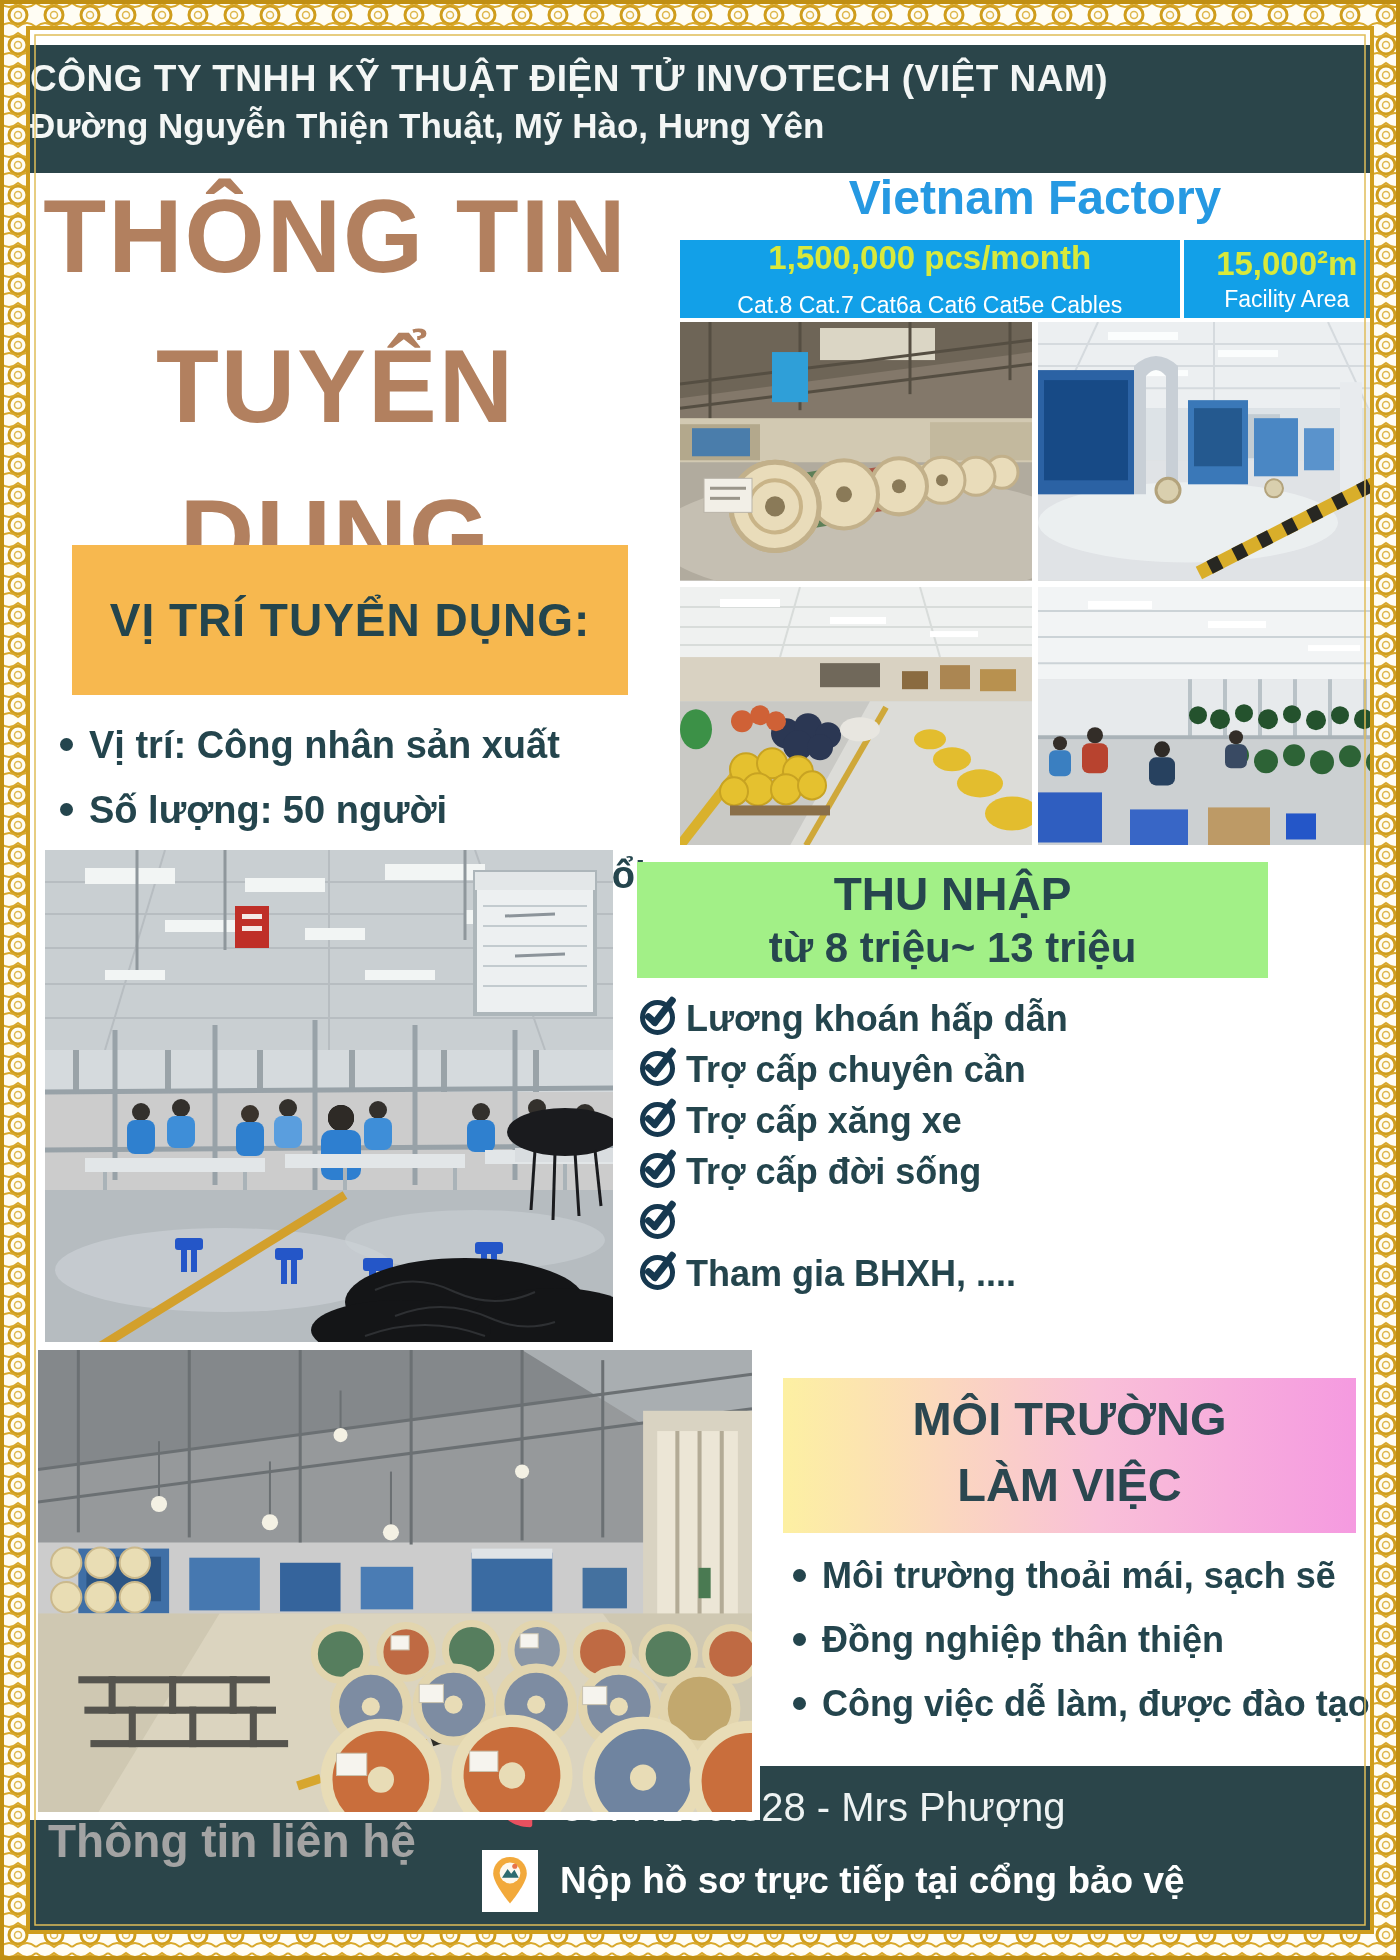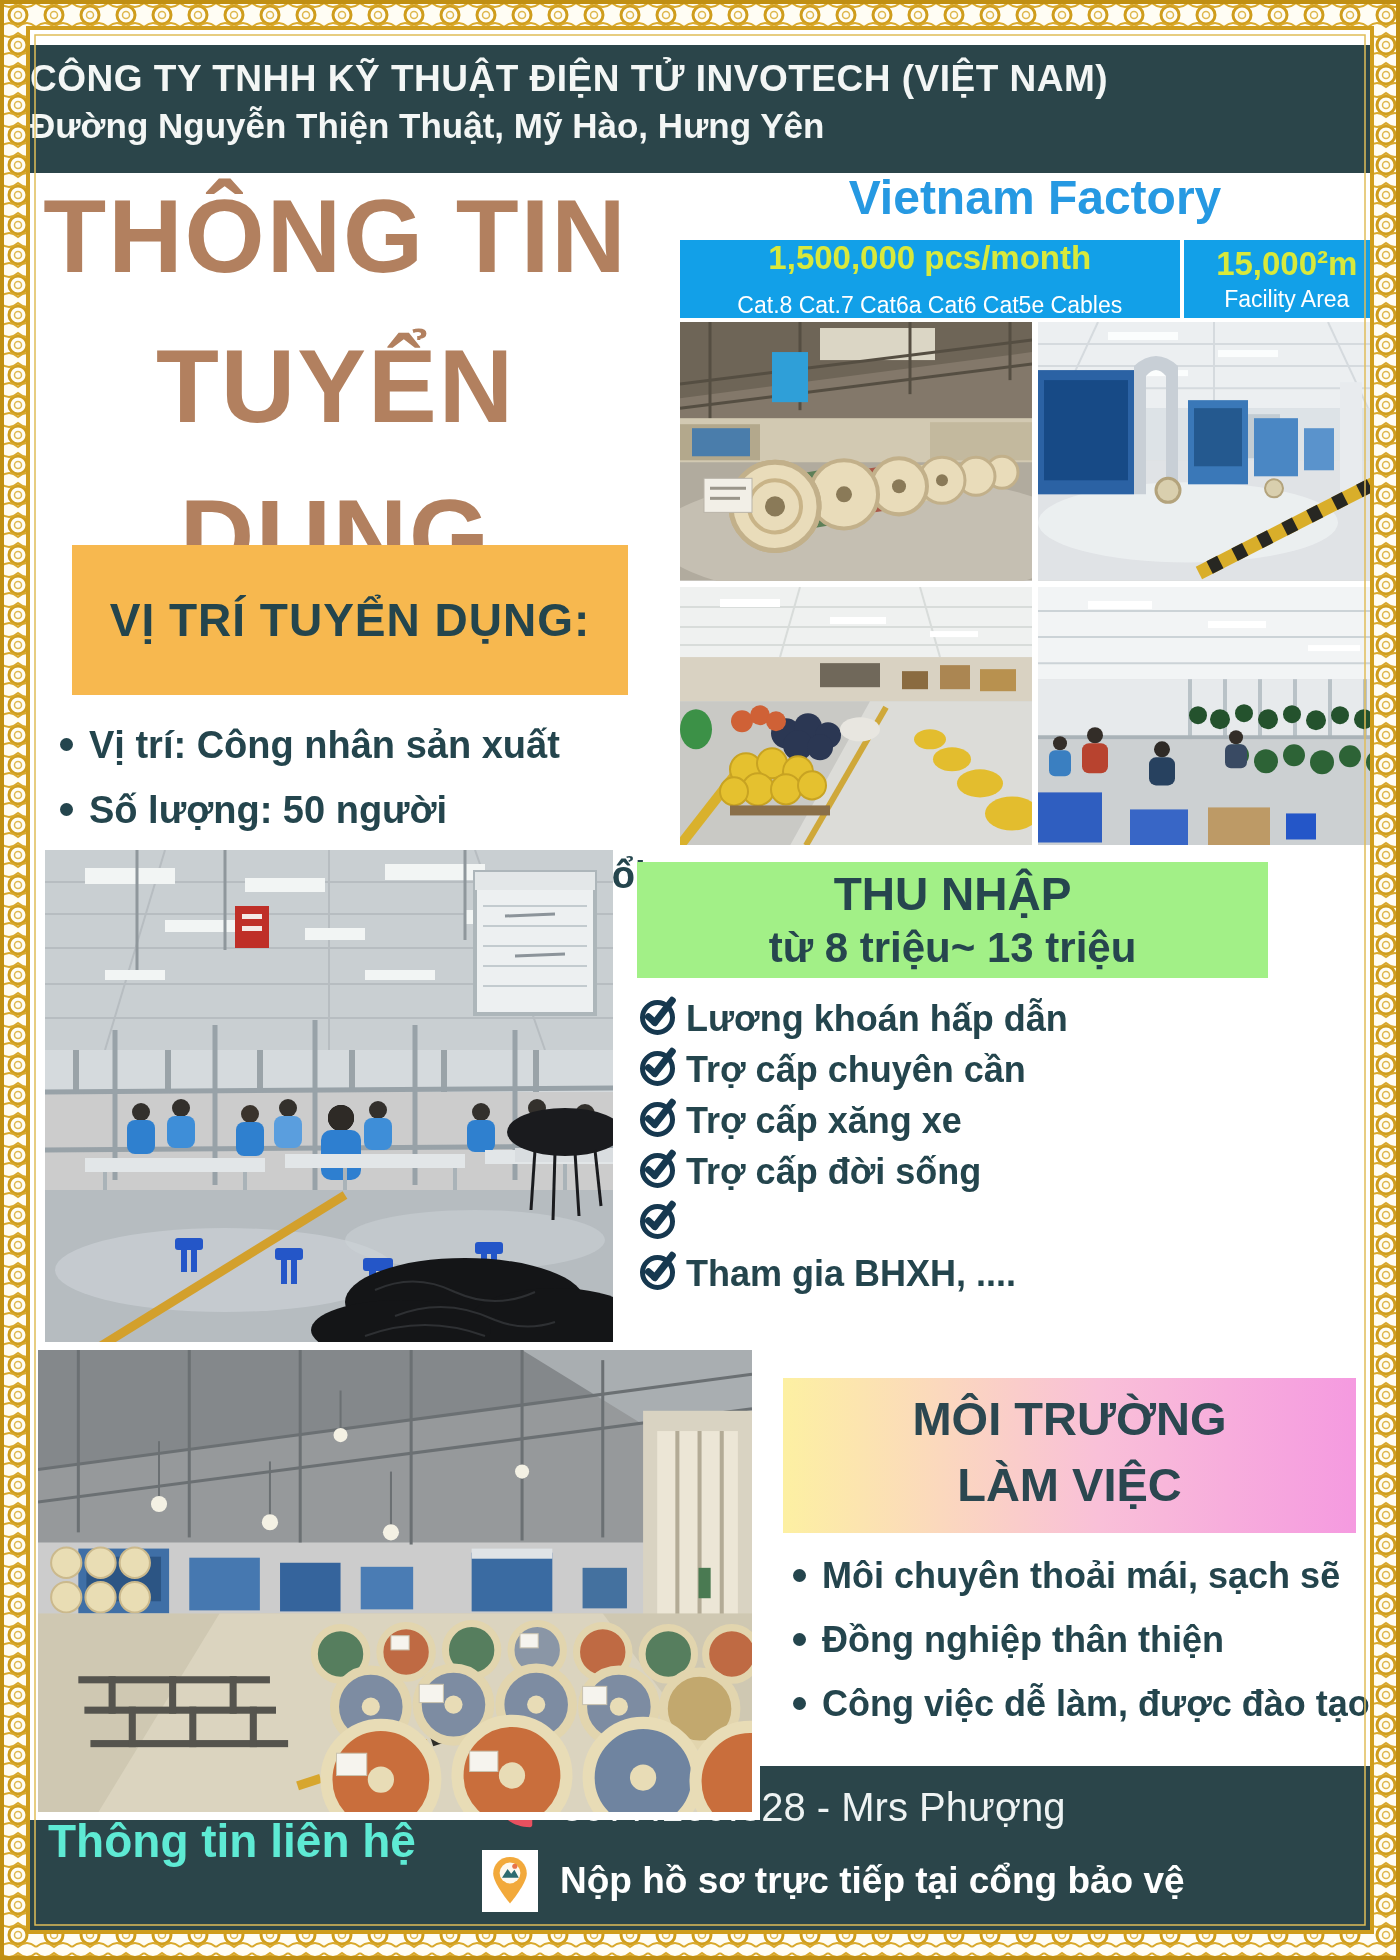--- a/index.html
+++ b/index.html
@@ -62,21 +62,21 @@
         background:linear-gradient(90deg,#fdf0a2 0%,#f9c0d8 55%,#f59ae0 100%);
         text-align:center;color:#2b4750;z-index:2;}
   .grad .g1{font-size:47px;font-weight:bold;margin-top:8px;line-height:66px;}
   .grad .g2{font-size:47px;font-weight:bold;line-height:66px;}
   .elist{position:absolute;left:793px;top:1548px;width:600px;z-index:2;}
   .erow{display:flex;height:64px;align-items:flex-start;}
   .etext{color:#24454d;font-size:36px;font-weight:bold;line-height:56px;white-space:nowrap;}
   .erow .dot{margin-top:21px;}
   
   .ftr{top:1766px;height:164px;}
-  .ftr-label{position:absolute;left:18px;top:48px;color:#5eead4;font-size:46px;font-weight:bold;}
+  .ftr-label{position:absolute;left:18px;top:48px;color:#a3a3a3;font-size:46px;font-weight:bold;}
   .frow{position:absolute;display:flex;align-items:center;}
   .frow1{left:455px;top:14px;}
   .frow2{left:452px;top:84px;}
   .fictn{flex:0 0 auto;margin-right:22px;display:flex;align-items:center;justify-content:center;}
   .ftext{color:#eef3f3;font-size:40px;font-weight:normal;}
   .ftext2{color:#ffffff;font-size:37px;font-weight:bold;}
   .pinbox{width:56px;height:62px;background:#fff;display:flex;align-items:center;justify-content:center;}
 </style>
 </head>
 <body>
@@ -622,21 +622,21 @@
     </svg>
   </div>
 
   <div class="grad">
     <div class="g1">MÔI TRƯỜNG</div>
     <div class="g2">LÀM VIỆC</div>
   </div>
   <div class="elist">
     <div class="erow">
       <span class="dot"></span>
-      <span class="etext">Môi chuyên thoải mái, sạch sẽ</span>
+      <span class="etext">Môi trường thoải mái, sạch sẽ</span>
     </div>
     <div class="erow">
       <span class="dot"></span>
       <span class="etext">Đồng nghiệp thân thiện</span>
     </div>
     <div class="erow">
       <span class="dot"></span>
       <span class="etext">Công việc dễ làm, được đào tạo</span>
     </div>
   </div>

